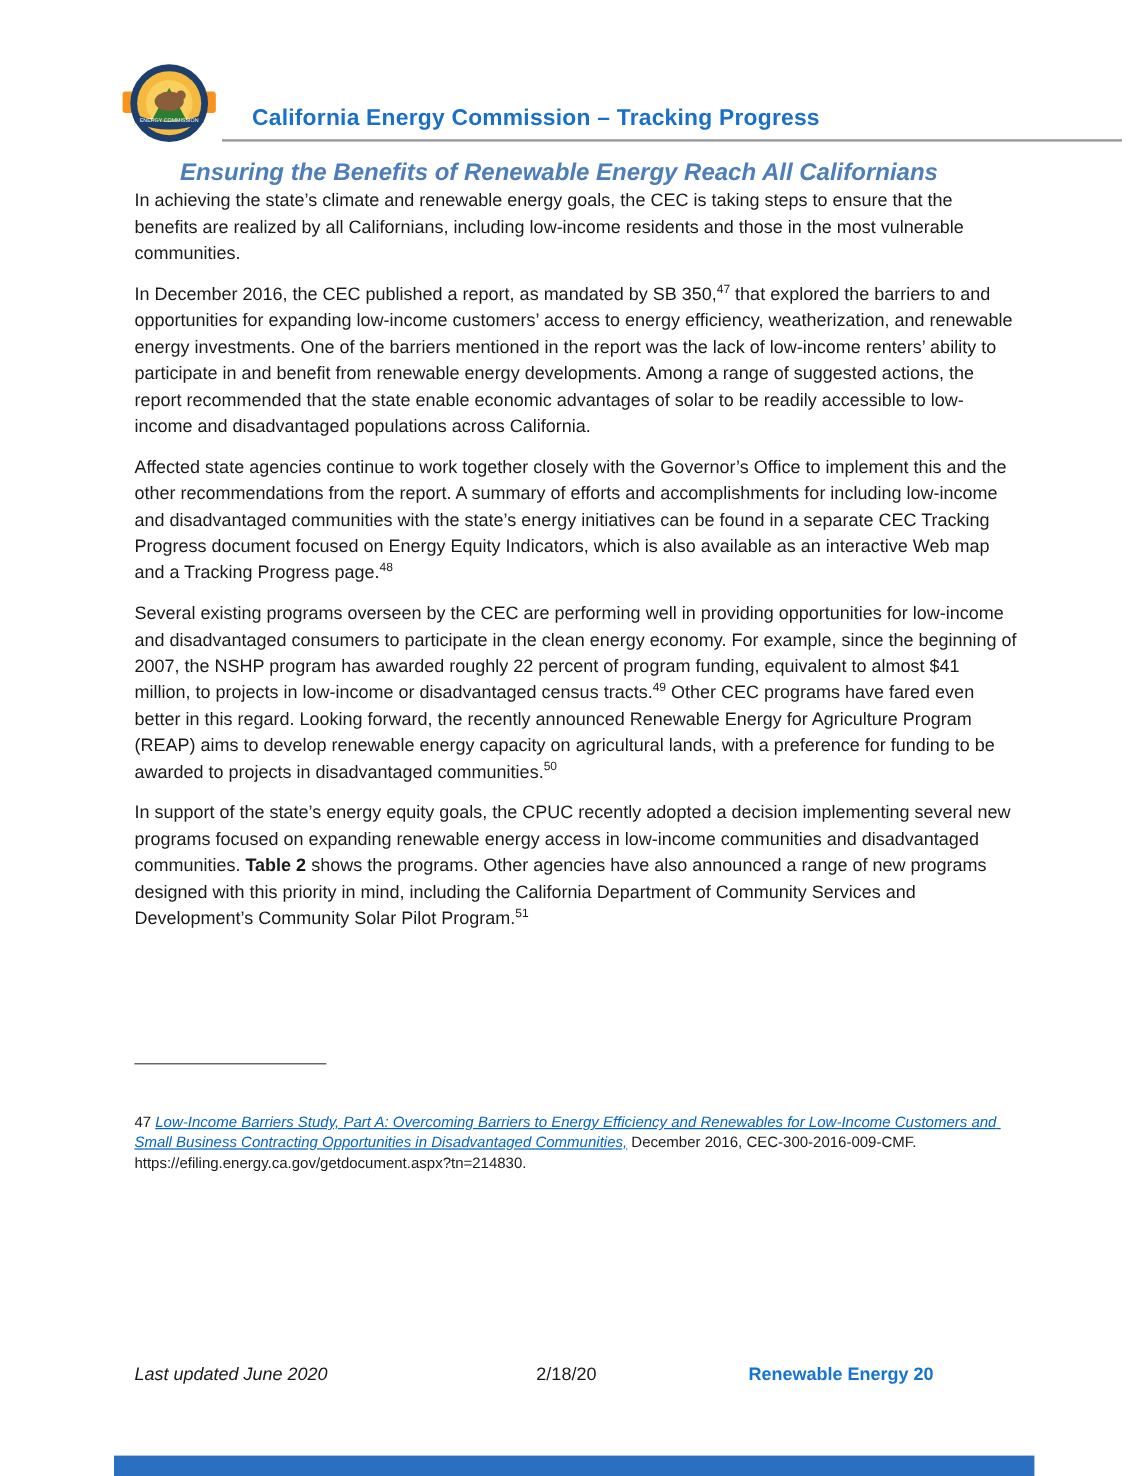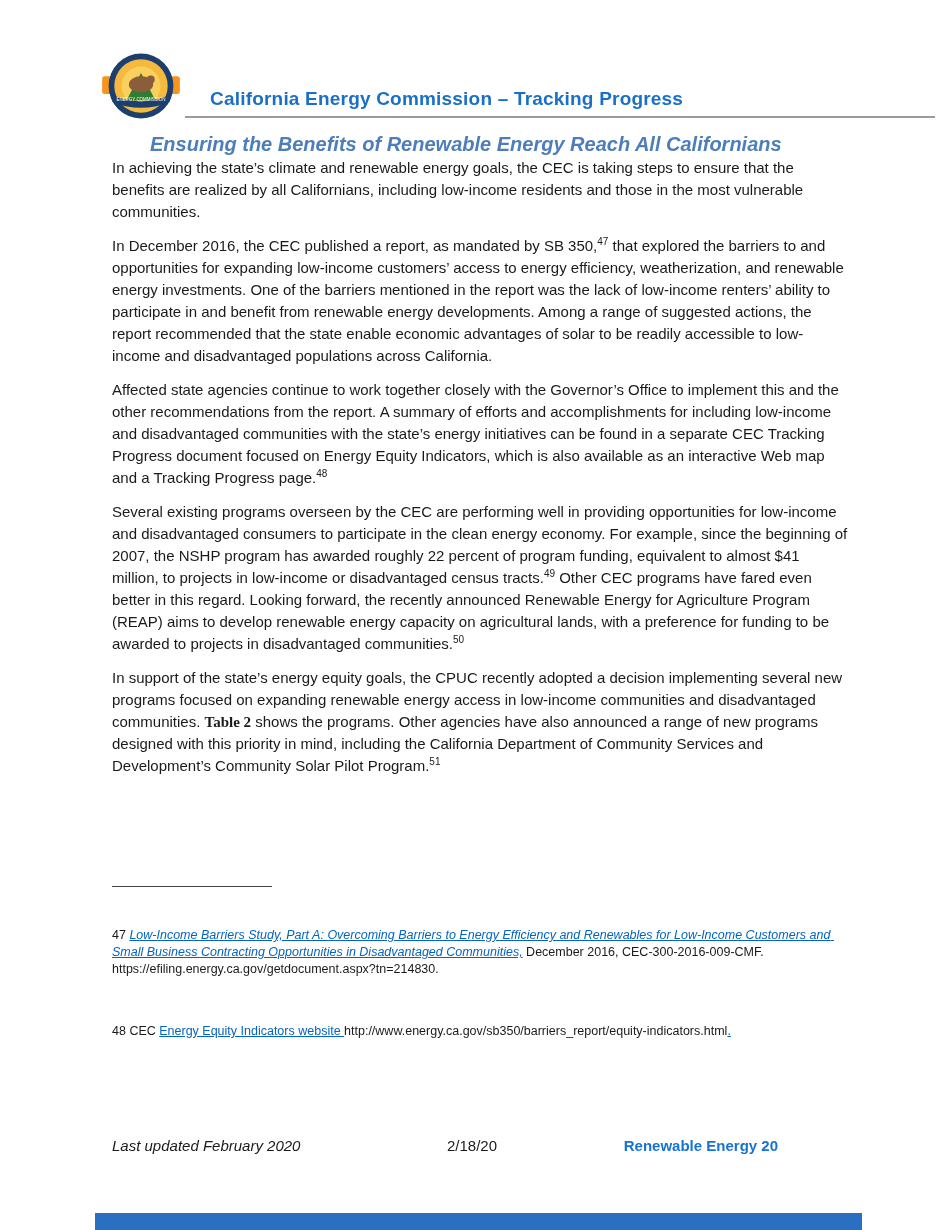--- a/index.html
+++ b/index.html
@@ -42,21 +42,21 @@
   .footnote-sep{
     position:absolute;left:112px;top:886px;width:160px;height:1px;background:#444;
   }
   .footnotes{
     position:absolute;left:112px;top:893px;width:740px;
     font-size:12.5px;line-height:17px;white-space:pre-wrap;
   }
   .footnotes .footnote{margin:0 0 11px 0;}
   
   .sup{font-size:10px;vertical-align:super;line-height:0;}
-  .b{font-weight:bold;font-family:Liberation Serif, serif;}
+  .b{font-weight:bold;}
   .i{font-style:italic;}
   .link{color:var(--link-blue);text-decoration:underline;cursor:pointer;}
   
   .footer{
     position:absolute;left:112px;top:1134px;width:736px;height:22px;
     display:grid;grid-template-columns:1fr auto 1fr;align-items:center;
     font-size:15px;
   }
   .footer-updated{font-style:italic;justify-self:start;}
   .footer-date{justify-self:center;transform:translateX(-8px);text-align:center;}
@@ -96,25 +96,24 @@
     <p><span>In December 2016, the CEC published a report, as mandated by SB 350,</span><span class="sup">47</span><span> that explored the barriers to and opportunities for expanding low-income customers’ access to energy efficiency, weatherization, and renewable energy investments. One of the barriers mentioned in the report was the lack of low-income renters’ ability to participate in and benefit from renewable energy developments. Among a range of suggested actions, the report recommended that the state enable economic advantages of solar to be readily accessible to low-income and disadvantaged populations across California.</span></p>
     <p><span>Affected state agencies continue to work together closely with the Governor’s Office to implement this and the other recommendations from the report. A summary of efforts and accomplishments for including low-income and disadvantaged communities with the state’s energy initiatives can be found in a separate CEC Tracking Progress document focused on Energy Equity Indicators, which is also available as an interactive Web map and a Tracking Progress page.</span><span class="sup">48</span></p>
     <p><span>Several existing programs overseen by the CEC are performing well in providing opportunities for low-income and disadvantaged consumers to participate in the clean energy economy. For example, since the beginning of 2007, the NSHP program has awarded roughly 22 percent of program funding, equivalent to almost $41 million, to projects in low-income or disadvantaged census tracts.</span><span class="sup">49</span><span> Other CEC programs have fared even better in this regard. Looking forward, the recently announced Renewable Energy for Agriculture Program (REAP) aims to develop renewable energy capacity on agricultural lands, with a preference for funding to be awarded to projects in disadvantaged communities.</span><span class="sup">50</span></p>
     <p><span>In support of the state’s energy equity goals, the CPUC recently adopted a decision implementing several new programs focused on expanding renewable energy access in low-income communities and disadvantaged communities. </span><span class="b">Table 2</span><span> shows the programs. Other agencies have also announced a range of new programs designed with this priority in mind, including the California Department of Community Services and Development’s Community Solar Pilot Program.</span><span class="sup">51</span></p>
   </div>
 
   <div class="footnote-sep"></div>
 
   <div class="footnotes">
     <p class="footnote"><span>47 </span><span class="i link">Low-Income Barriers Study, Part A: Overcoming Barriers to Energy Efficiency and Renewables for Low-Income Customers and Small Business Contracting Opportunities in Disadvantaged Communities,</span><span> December 2016, CEC-300-2016-009-CMF. https://efiling.energy.ca.gov/getdocument.aspx?tn=214830.</span></p>
-    <p class="footnote"><span>48 CEC </span><span class="link">Energy Equity Indicators website </span><span>http://www.energy.ca.gov/sb350/barriers_report/equity-indicators.html</span><span class="link">.</span></p>
     
   </div>
 
   <div class="footer">
-    <span class="footer-updated">Last updated February 2020</span>
+    <span class="footer-updated">Last updated June 2020</span>
     <span class="footer-date">2/18/20</span>
     <span class="footer-page">Renewable Energy 20</span>
   </div>
 
   <div class="bottom-bar"></div>
 
 </div>
 
 </body></html>

